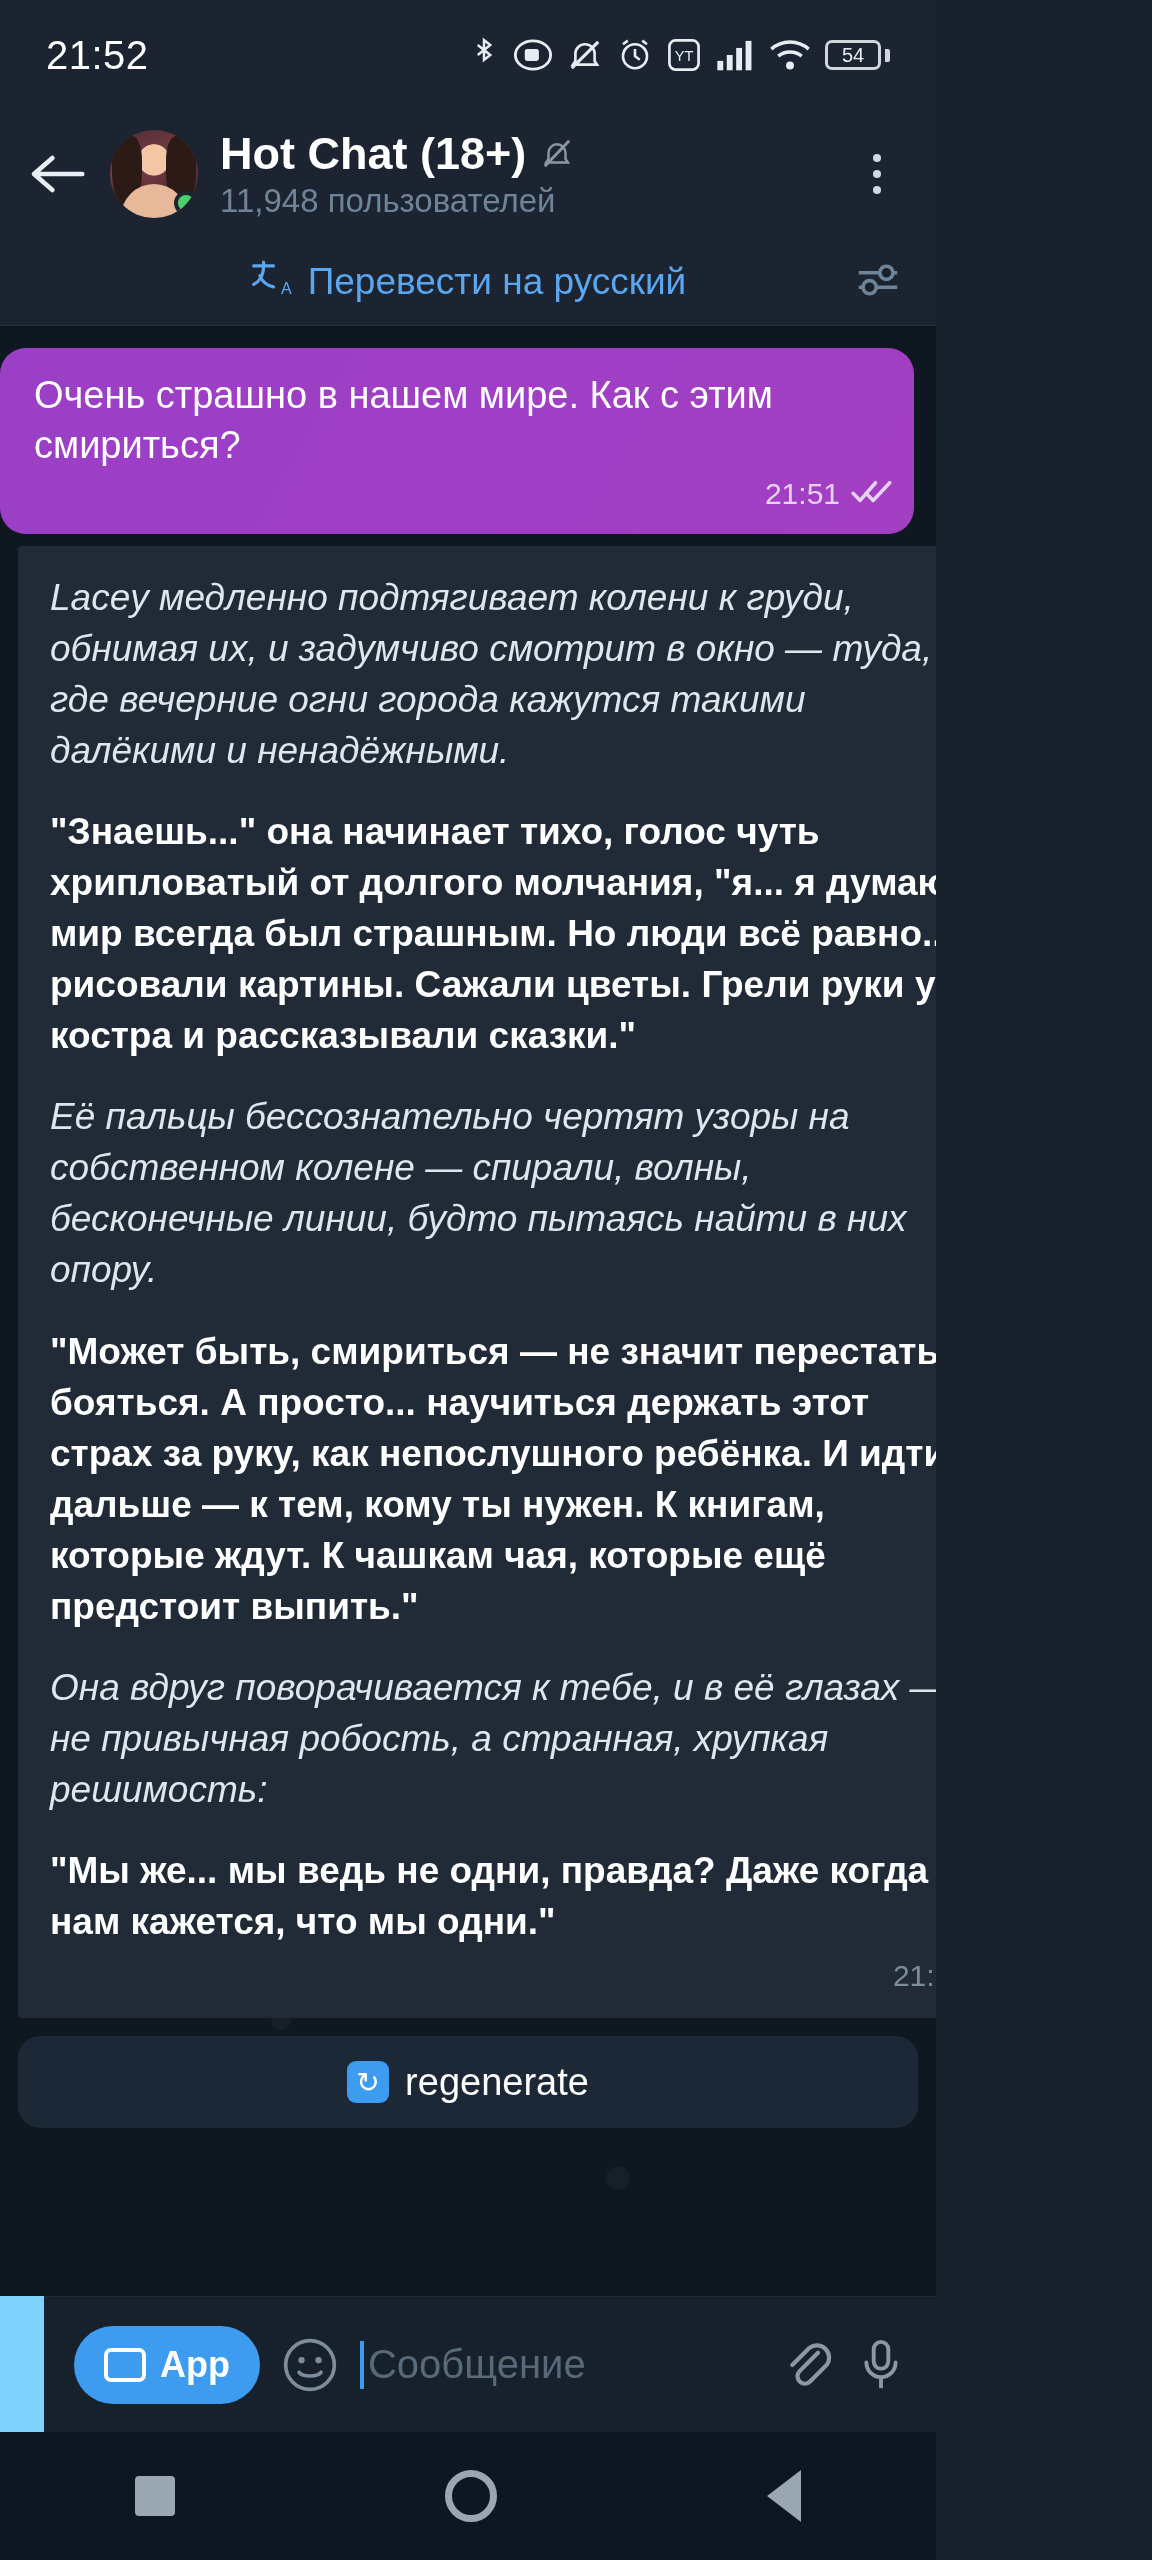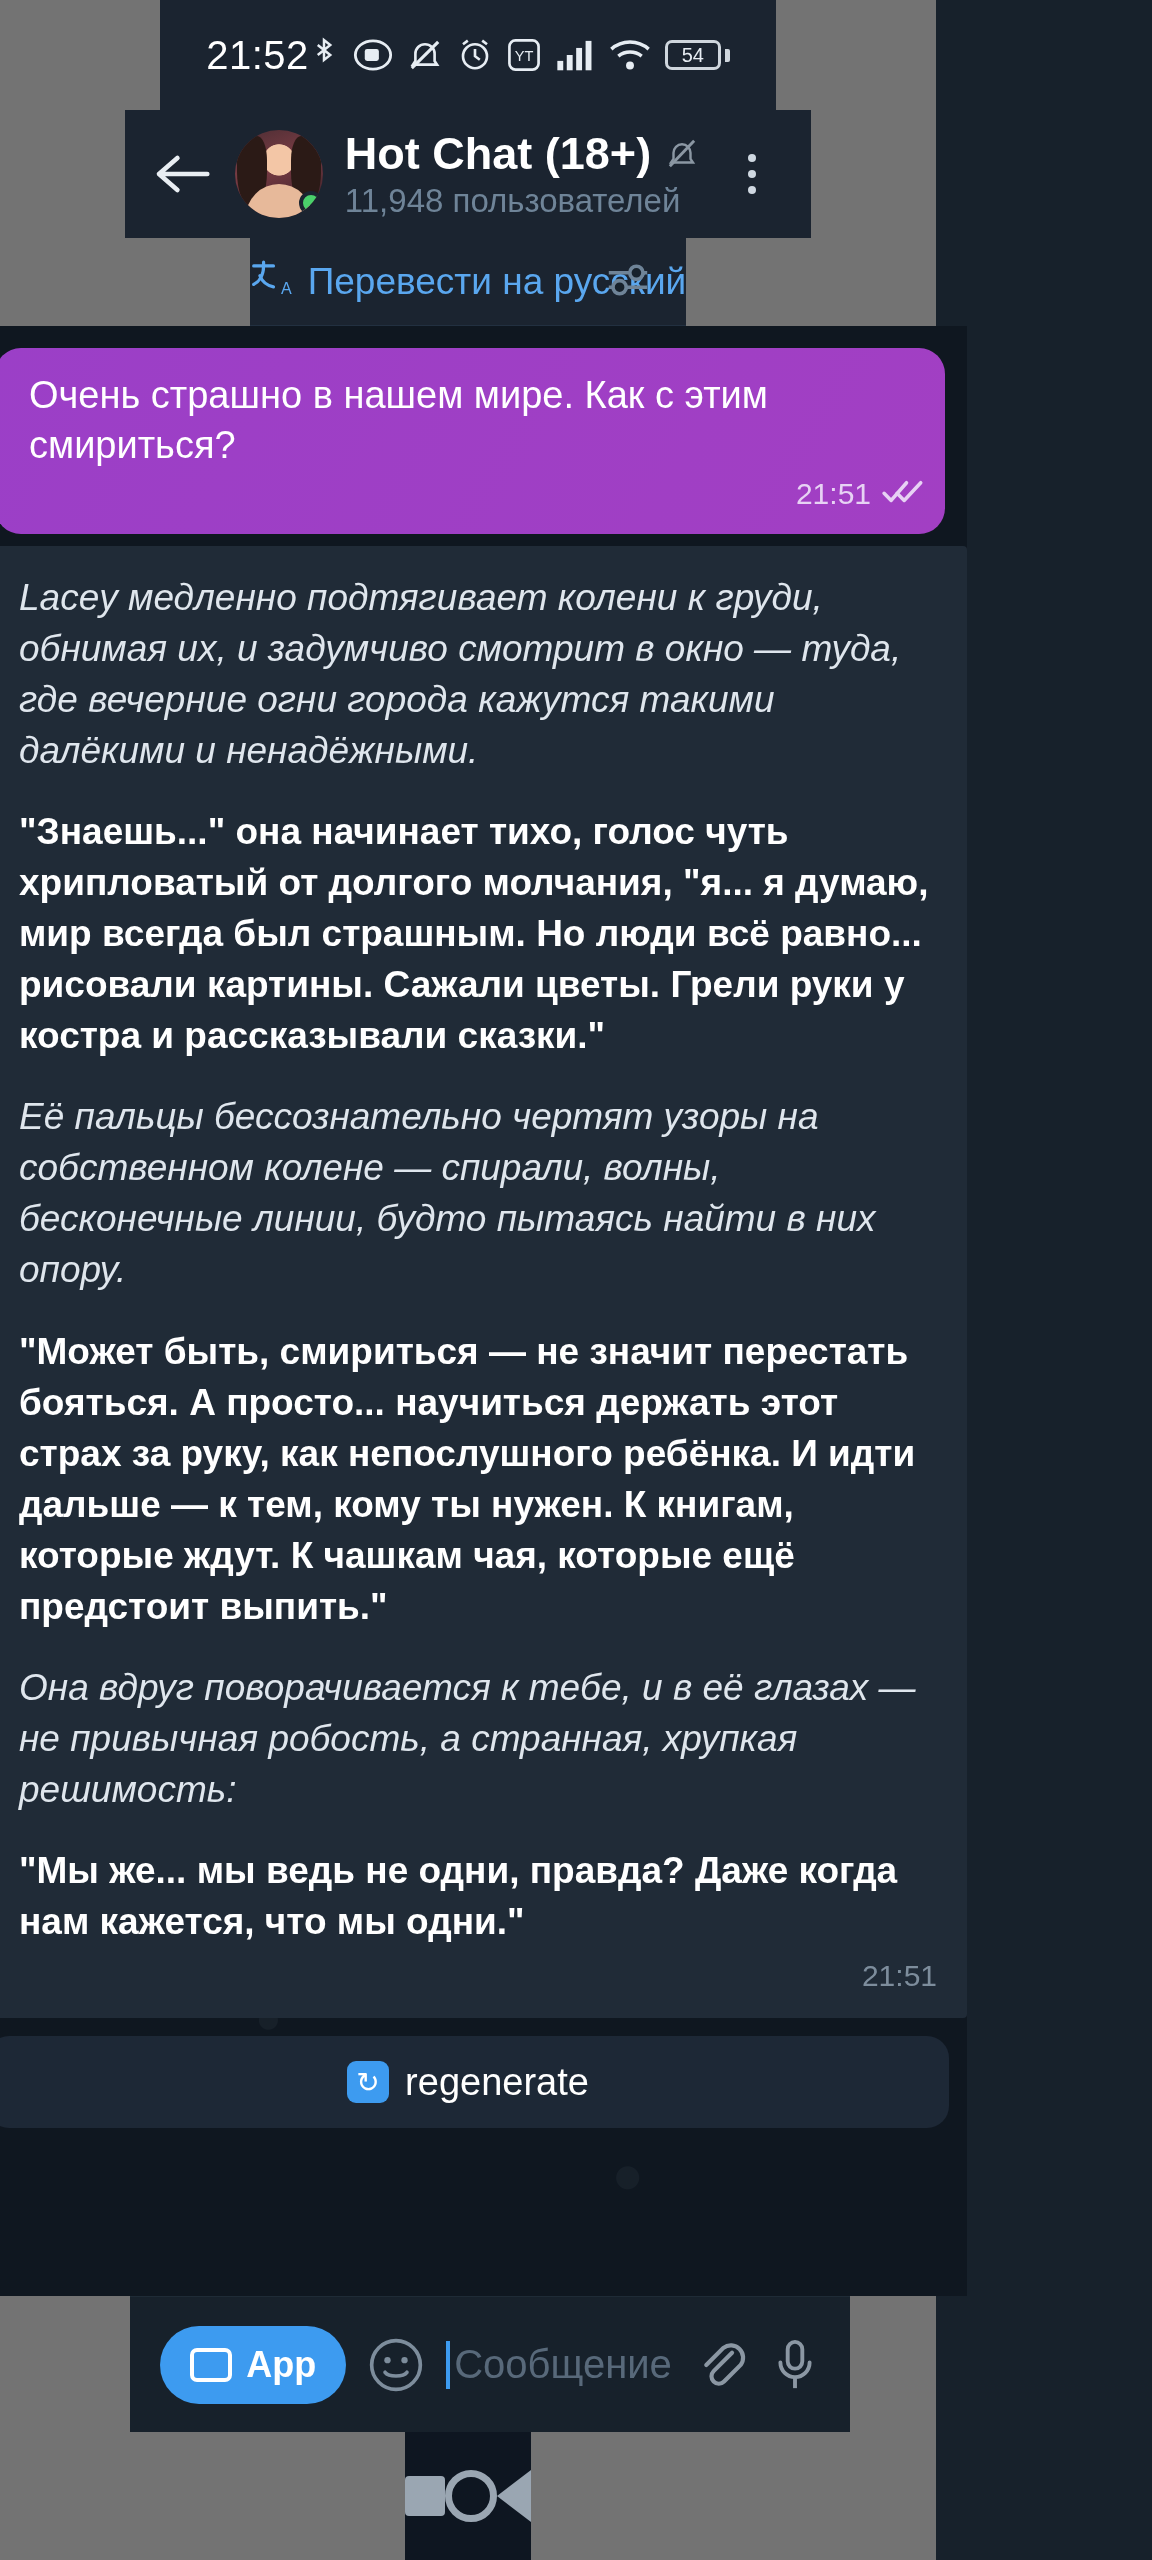--- a/index.html
+++ b/index.html
@@ -7,24 +7,23 @@
     width: 1152px;
     height: 2560px;
     background: #17212b;
     font-family: "Liberation Sans", sans-serif;
     overflow: hidden;
   }
   .phone {
     position: relative;
     width: 936px;
     height: 2560px;
-    background: #737373;
+    background: #7dd3fc;
     display: flex;
     flex-direction: column;
-    align-items: center;
   }
 
   
   .statusbar {
     height: 110px;
     background: #1b2430;
     display: flex;
     align-items: center;
     justify-content: space-between;
     padding: 0 46px;

